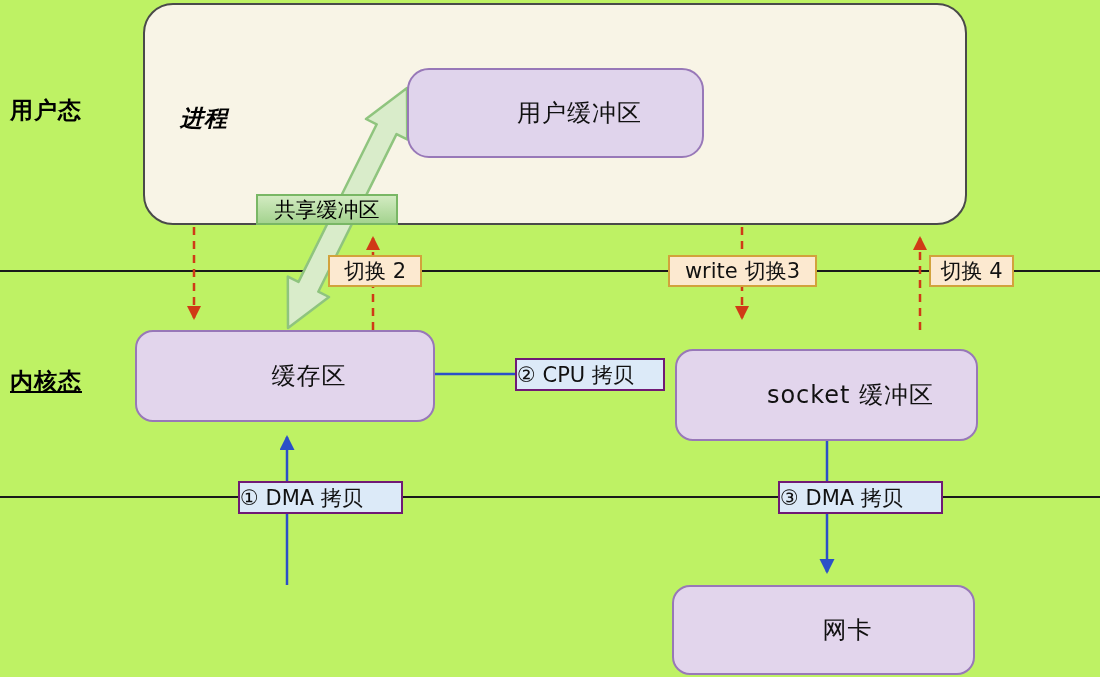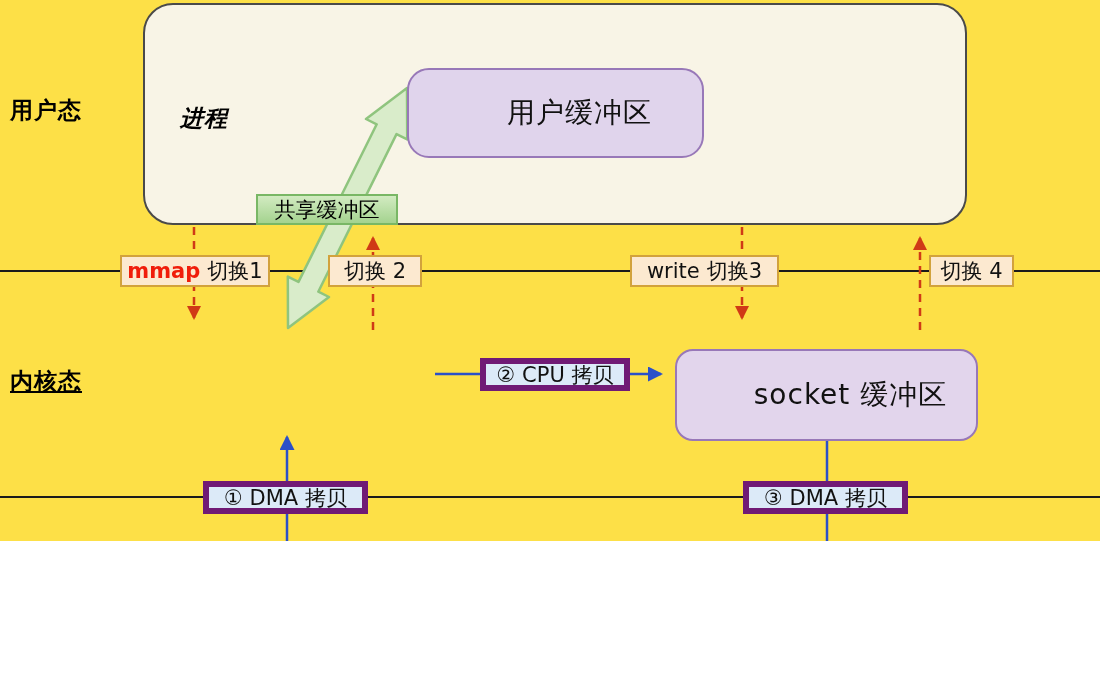--- a/index.html
+++ b/index.html
@@ -1,32 +1,32 @@
 <!DOCTYPE html>
 <html><head>
 <meta charset="utf-8">
 <style>
   html,body{margin:0;padding:0;background:#ffffff;}
   *{box-sizing:border-box;}
   .canvas{
-    position:relative;width:1100px;height:541px;background:#fde047;
+    position:relative;width:1100px;height:677px;background:#bef264;
     font-family:"DejaVu Sans",sans-serif;overflow:hidden;color:#111;
   }
   
   .process-box{
     position:absolute;left:143px;top:3px;width:824px;height:222px;
     background:#F8F4E6;border:2.5px solid #4A4A4A;border-radius:30px;z-index:0;
   }
   
   svg.wires{position:absolute;left:0;top:0;width:1100px;height:677px;z-index:1;}
   
   .pbox{
     position:absolute;background:#E2D5EC;border:2px solid #9878B8;border-radius:18px;
     display:flex;align-items:center;justify-content:center;
-    font-size:28px;color:#111;z-index:2;letter-spacing:1px;padding-left:48px;
+    font-size:24px;color:#111;z-index:2;letter-spacing:1px;padding-left:48px;
   }
   .pbox.user{left:407px;top:68px;width:297px;height:90px;background:#E0D4EC;border-radius:22px;}
   .pbox.kbuf{left:135px;top:330px;width:300px;height:92px;}
   .pbox.sock{left:675px;top:330px;width:303px;height:92px;margin-top:19px;}
   .pbox.disk{left:135px;top:585px;width:300px;height:90px;}
   .pbox.nic{left:672px;top:585px;width:303px;height:90px;}
   
   .mode-label{position:absolute;left:10px;font-size:23px;font-weight:bold;color:#000;z-index:2;letter-spacing:1px;}
   .mode-label.user{top:95px;}
   .mode-label.kernel{top:366px;text-decoration:underline;}
@@ -40,27 +40,28 @@
   
   .switch-label{
     position:absolute;top:255px;height:32px;background:#FCE9D0;border:2px solid #D2A23C;
     display:flex;align-items:center;justify-content:center;font-size:21px;color:#111;z-index:3;
     white-space:nowrap;
   }
   .switch-label .kw{margin-right:7px;}
   .switch-label .kw.red{color:#F01D0A;font-weight:bold;}
   .sl1{left:120px;width:150px;}
   .sl2{left:328px;width:94px;}
-  .sl3{left:630px;width:149px;}
+  .sl3{left:668px;width:149px;}
   .sl4{left:929px;width:85px;}
   
   .copy-label{
-    position:absolute;height:33px;background:#DCEAF8;border:6px solid #701a75;
-    display:flex;align-items:center;justify-content:center;font-size:21px;color:#111;z-index:3;
+    position:absolute;height:33px;background:#DCEAF8;border:2px solid #701a75;
+    display:flex;align-items:center;font-size:21px;color:#111;z-index:3;
     white-space:nowrap;
+    margin-left:35px;
   }
   .cl-dma1{left:203px;top:481px;width:165px;}
   .cl-cpu2{left:480px;top:358px;width:150px;}
   .cl-dma3{left:743px;top:481px;width:165px;}
 </style>
 </head>
 <body>
 
 <div class="canvas">
 
@@ -93,32 +94,34 @@
   </svg>
 
   <div class="mode-label user">用户态</div>
   <div class="mode-label kernel">内核态</div>
 
   <div class="process-label">进程</div>
 
   <div class="pbox user">
     <span>用户缓冲区</span>
   </div>
+  <div class="pbox kbuf">
+    <span>缓存区</span>
+  </div>
   <div class="pbox sock">
     <span>socket 缓冲区</span>
+  </div>
+  <div class="pbox nic">
+    <span>网卡</span>
   </div>
 
   <div class="green-tag">
     <span>共享缓冲区</span>
   </div>
 
-  <div class="switch-label sl1">
-    <span class="kw red">mmap</span>
-    <span>切换1</span>
-  </div>
   <div class="switch-label sl2">
     <span>切换 2</span>
   </div>
   <div class="switch-label sl3">
     <span class="kw">write</span>
     <span>切换3</span>
   </div>
   <div class="switch-label sl4">
     <span>切换 4</span>
   </div>

